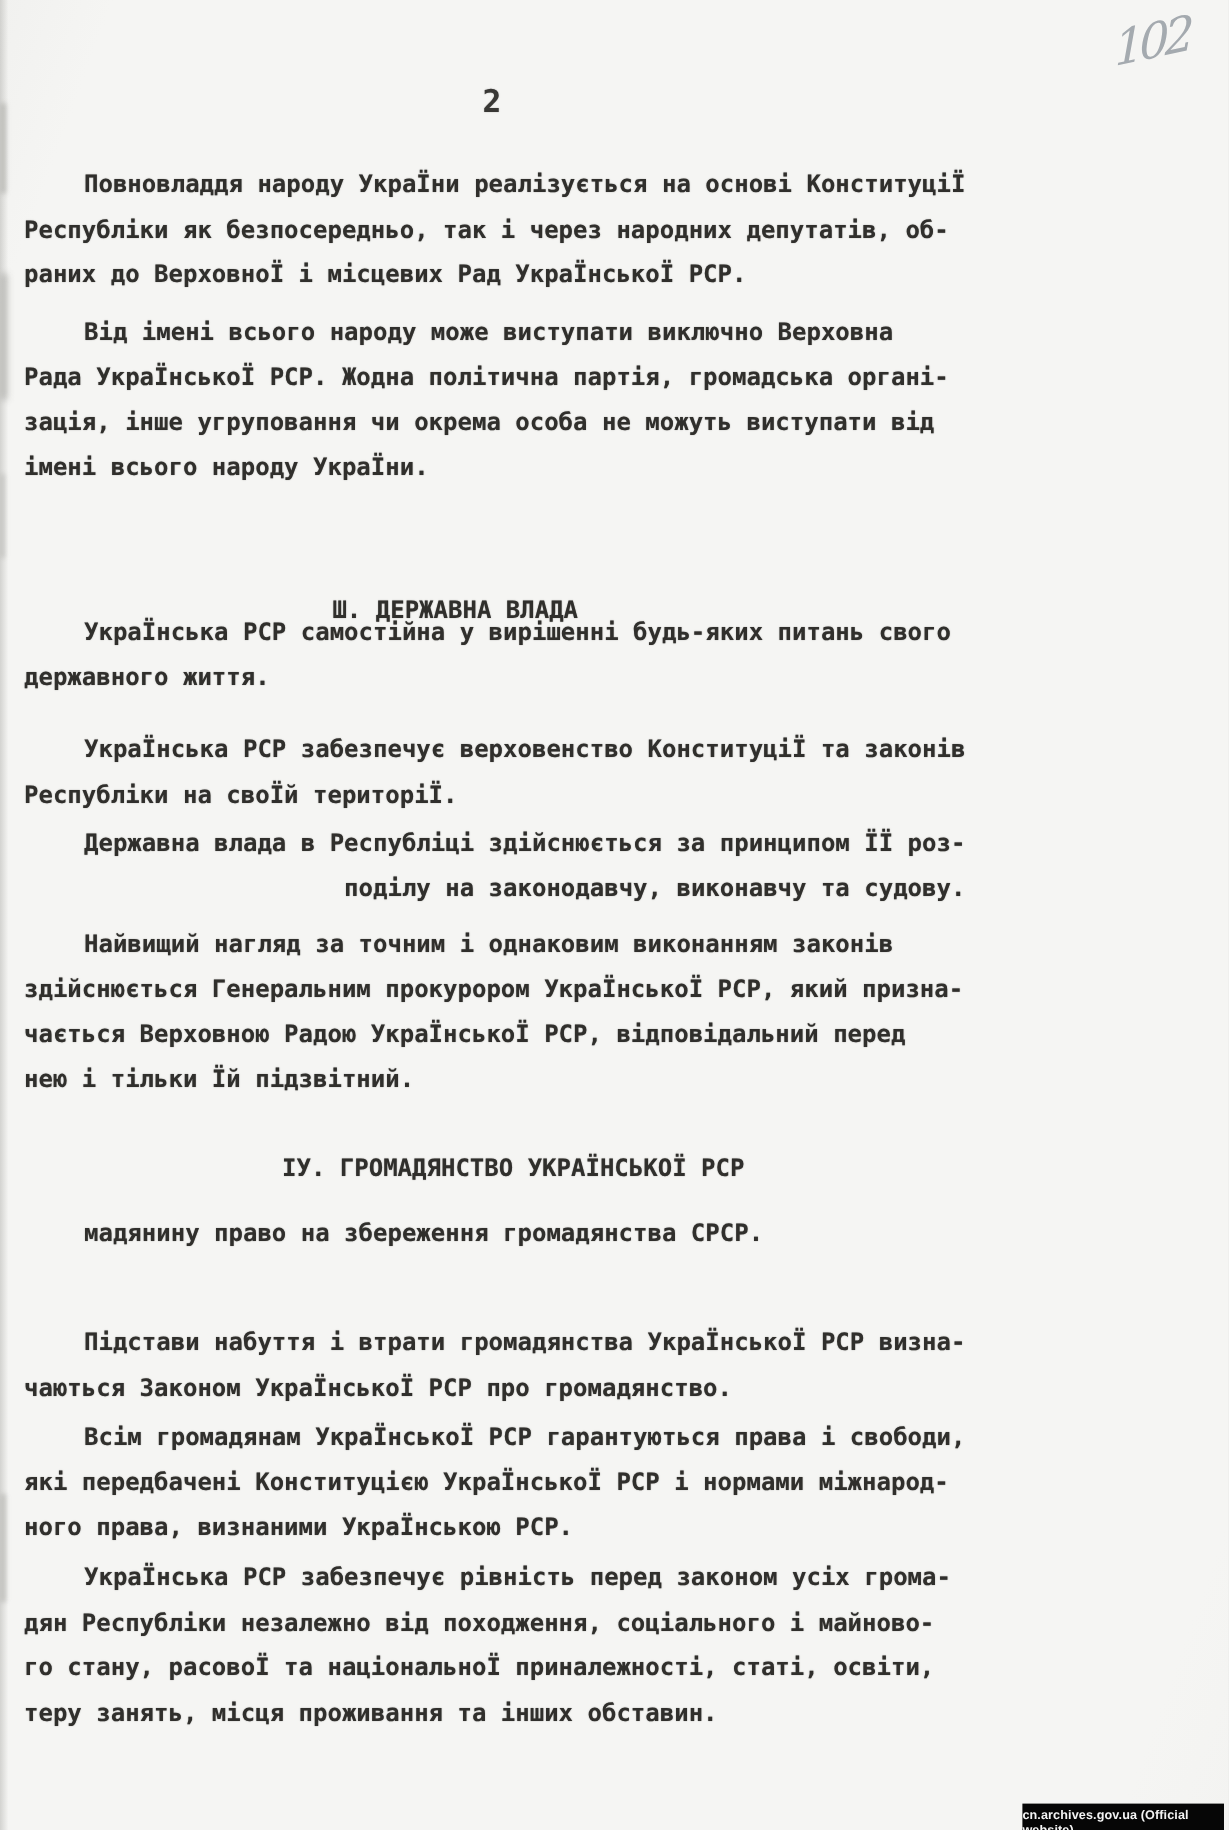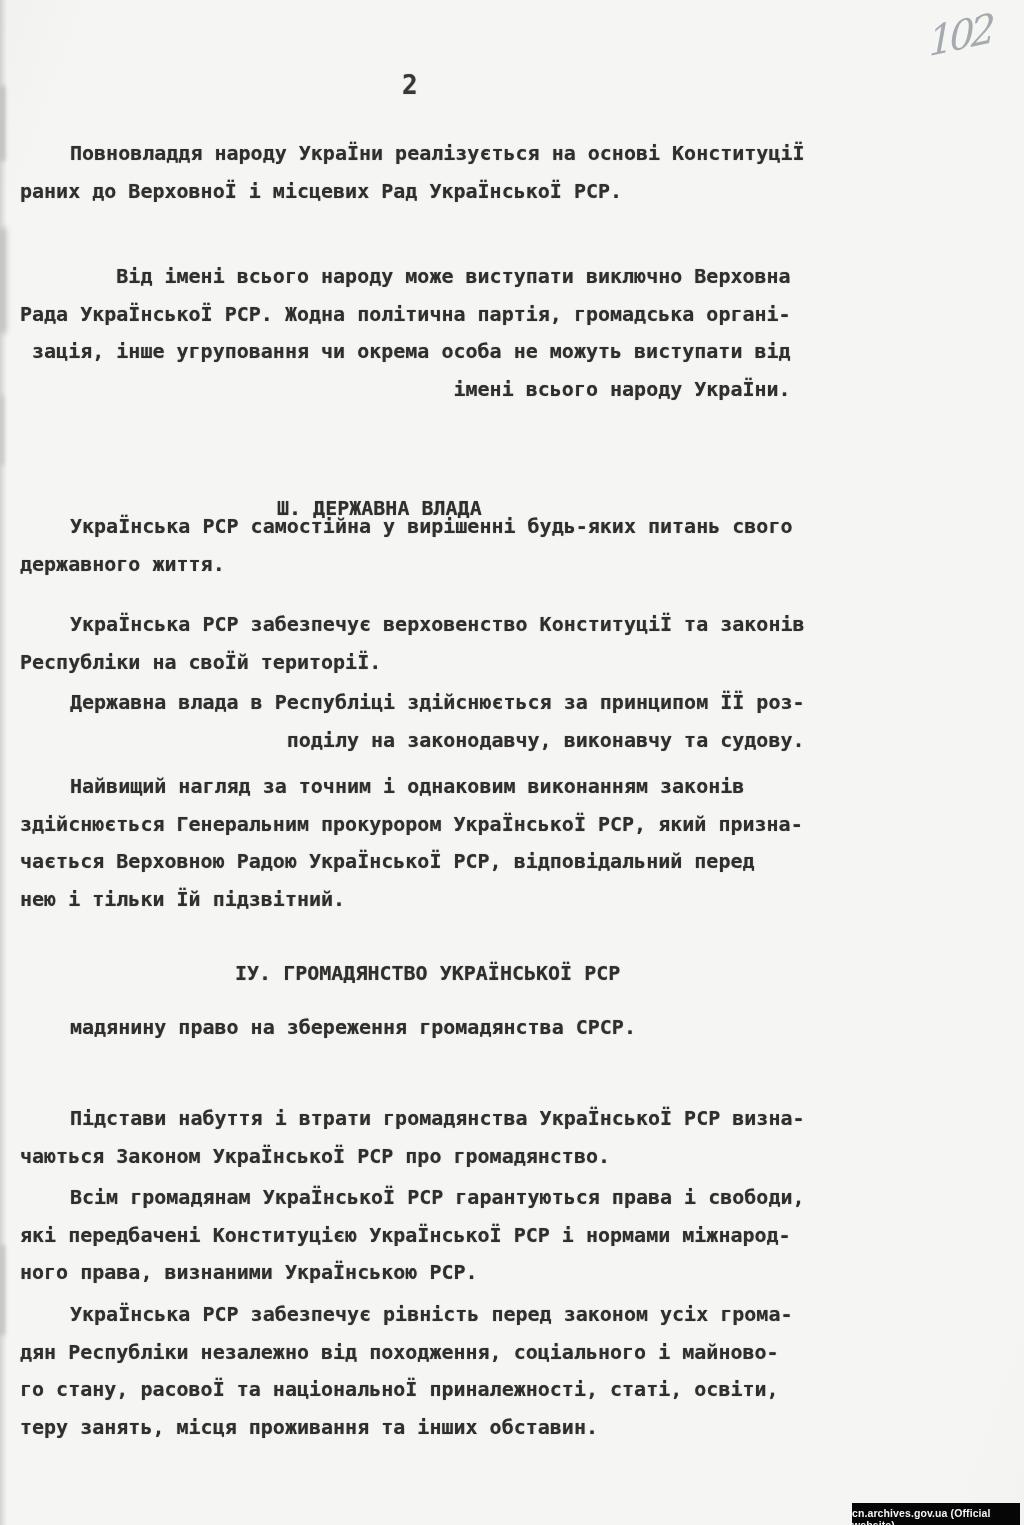--- a/index.html
+++ b/index.html
@@ -71,23 +71,24 @@
   <div class="edge-mark m3"></div>
   <div class="edge-mark m4"></div>
 
   <div class="handwritten">102</div>
 
   <div class="pagenum">2</div>
 
   <div id="blocks">
       <div class="block paragraph" style="top: 135px;">
         <div class="line">Повновладдя народу УкраЇни реалізується на основі КонституціЇ</div>
+        <div class="line">Республіки як безпосередньо, так і через народних депутатів, об-</div>
         <div class="line">раних до ВерховноЇ і місцевих Рад УкраЇнськоЇ РСР.</div>
       </div>
-      <div class="block paragraph" style="top: 258px; text-align: right;">
+      <div class="block paragraph" style="top: 258px;">
         <div class="line">Від імені всього народу може виступати виключно Верховна</div>
         <div class="line">Рада УкраЇнськоЇ РСР. Жодна політична партія, громадська органі-</div>
         <div class="line">зація, інше угруповання чи окрема особа не можуть виступати від</div>
         <div class="line">імені всього народу УкраЇни.</div>
       </div>
       <div class="block heading" style="top: 465px; left: 277px; margin-top: 25px;">
         <div class="heading-text">Ш. ДЕРЖАВНА ВЛАДА</div>
       </div>
       <div class="block paragraph" style="top: 508px;">
         <div class="line">УкраЇнська РСР самостійна у вирішенні будь-яких питань свого</div>

